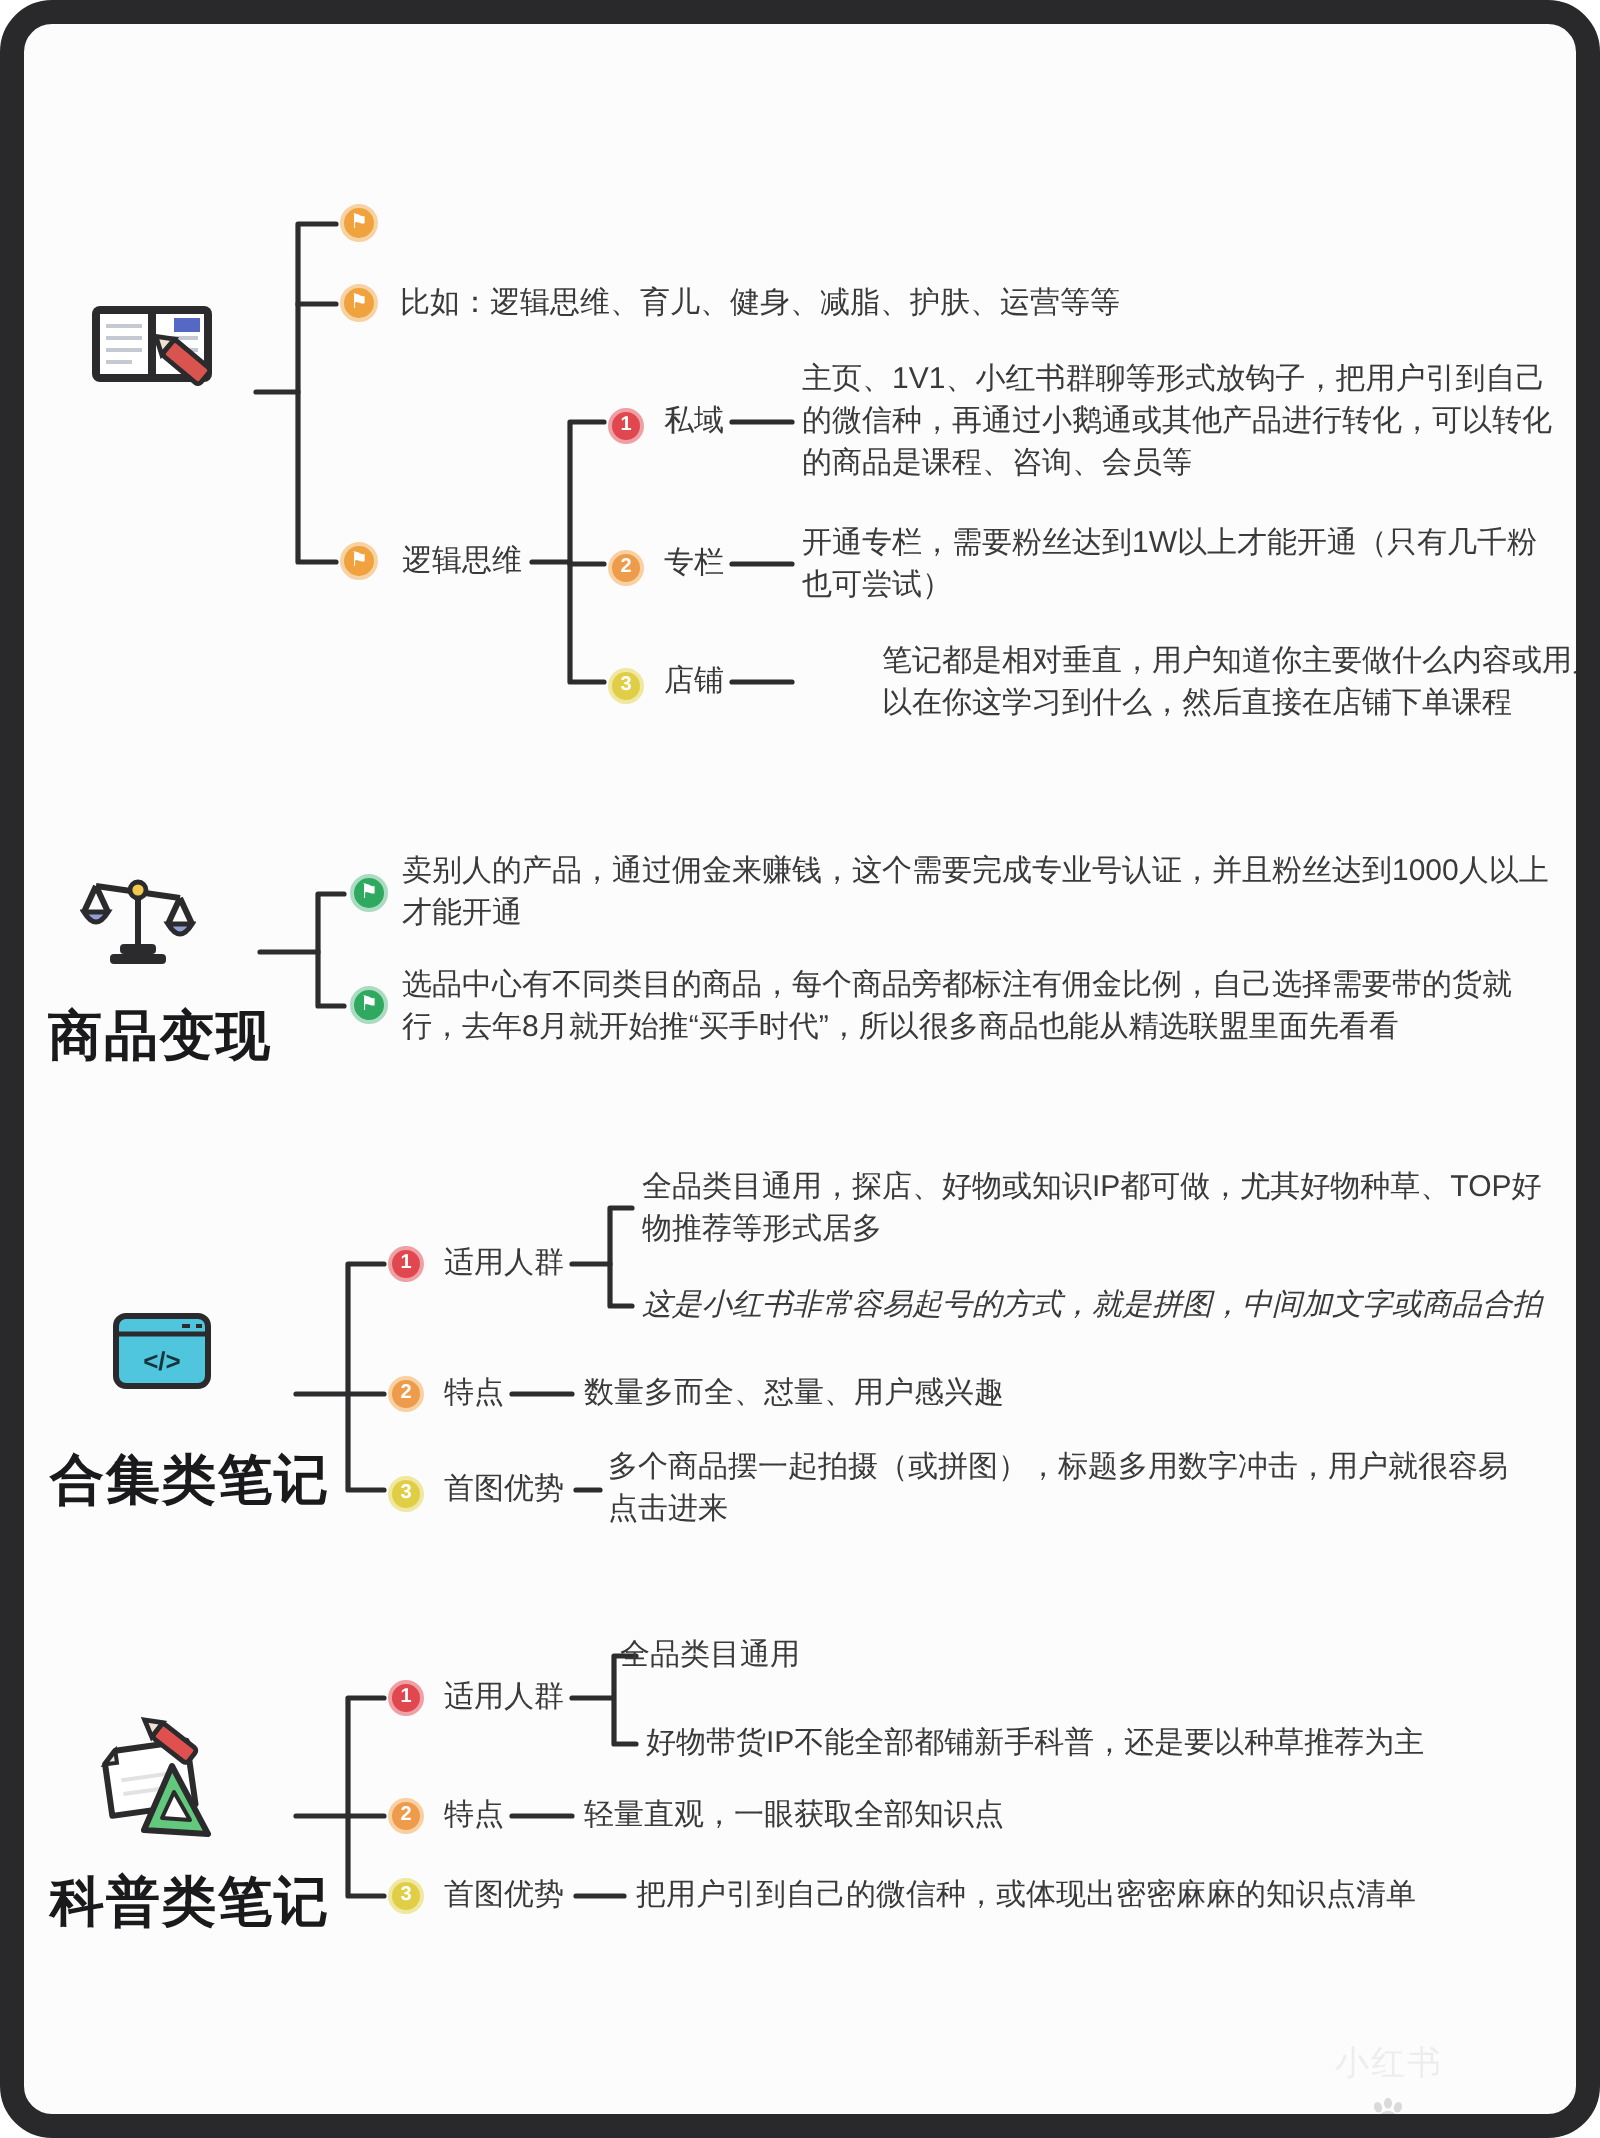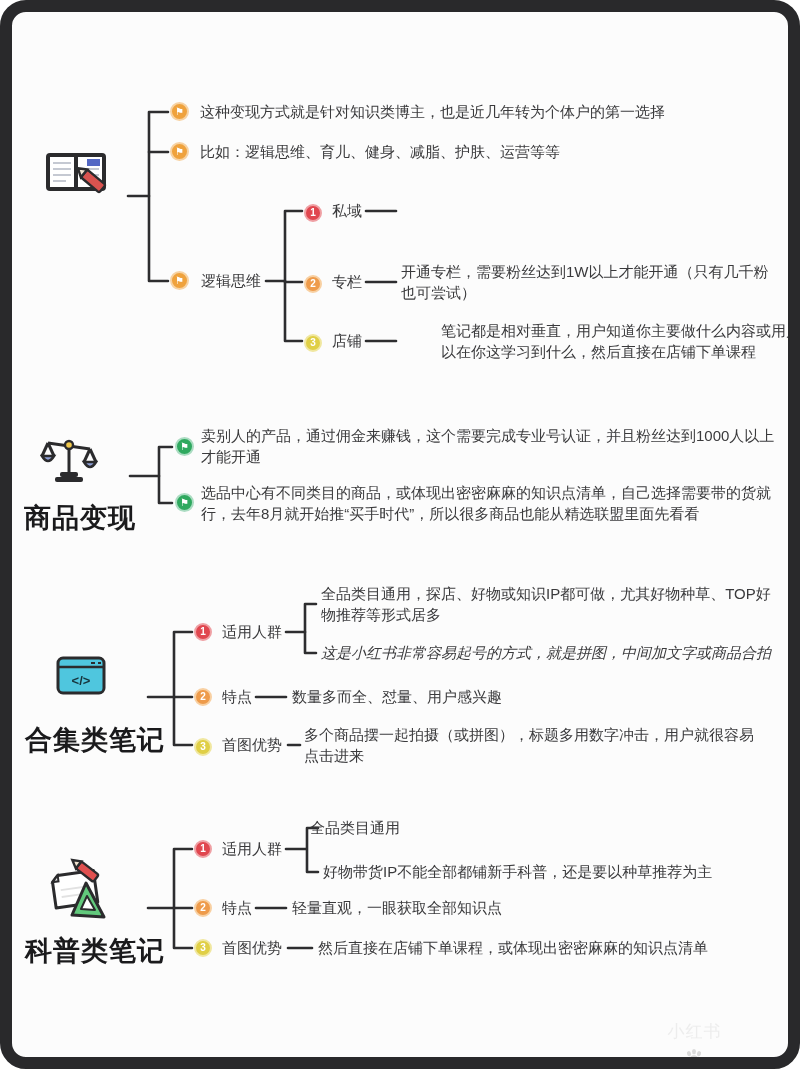--- a/index.html
+++ b/index.html
@@ -93,30 +93,30 @@
       </g>
       <rect x="43" y="11" width="13" height="7" fill="#5468c4"></rect>
       <g transform="rotate(40 44 30)">
         <rect x="38" y="24" width="24" height="10" rx="2" fill="#d9534f" stroke="#2b2b2d" stroke-width="2.4"></rect>
         <path d="M38 24 L30 29 L38 34 Z" fill="#f0e2cf" stroke="#2b2b2d" stroke-width="2.4"></path>
       </g>
     </svg>
   </div>
 
   <div class="abs flag orange" style="left:158px;top:90px;">⚑</div>
-  <div class="abs txt nowrap" style="left:188px;top:89px;">这种变现方式就是针对知识类博主，也是近几年转为个体户的第一选择</div>
 
   <div class="abs flag orange" style="left:158px;top:130px;">⚑</div>
   <div class="abs txt nowrap" style="left:188px;top:129px;">比如：逻辑思维、育儿、健身、减脂、护肤、运营等等</div>
 
   <div class="abs flag orange" style="left:158px;top:259px;">⚑</div>
   <div class="abs txt nowrap" style="left:189px;top:258px;">逻辑思维</div>
 
   <div class="abs badge red" style="left:292px;top:192px;">1</div>
   <div class="abs txt nowrap" style="left:320px;top:188px;">私域</div>
+  <div class="abs txt" style="left:389px;top:167px;width:378px;">主页、1V1、小红书群聊等形式放钩子，把用户引到自己的微信种，再通过小鹅通或其他产品进行转化，可以转化的商品是课程、咨询、会员等</div>
 
   <div class="abs badge orange" style="left:292px;top:263px;">2</div>
   <div class="abs txt nowrap" style="left:320px;top:259px;">专栏</div>
   <div class="abs txt" style="left:389px;top:249px;width:378px;">开通专栏，需要粉丝达到1W以上才能开通（只有几千粉也可尝试）</div>
 
   <div class="abs badge yellow" style="left:292px;top:322px;">3</div>
   <div class="abs txt nowrap" style="left:320px;top:318px;">店铺</div>
   <div class="abs txt" style="left:389px;top:308px;width:378px;margin-left:40px;">笔记都是相对垂直，用户知道你主要做什么内容或用户可以在你这学习到什么，然后直接在店铺下单课程</div>
 
   <div class="abs" style="left:28px;top:418px;">
@@ -135,21 +135,21 @@
       <rect x="20" y="42" width="18" height="5" rx="2" fill="#2b2b2d"></rect>
       <rect x="15" y="47" width="28" height="5" rx="2" fill="#2b2b2d"></rect>
     </svg>
   </div>
   <div class="abs title" style="left:0px;top:488px;width:136px;">商品变现</div>
 
   <div class="abs flag green" style="left:163px;top:425px;">⚑</div>
   <div class="abs txt" style="left:189px;top:413px;width:584px;">卖别人的产品，通过佣金来赚钱，这个需要完成专业号认证，并且粉丝达到1000人以上才能开通</div>
 
   <div class="abs flag green" style="left:163px;top:481px;">⚑</div>
-  <div class="abs txt" style="left:189px;top:470px;width:584px;">选品中心有不同类目的商品，或体现出密密麻麻的知识点清单，自己选择需要带的货就行，去年8月就开始推“买手时代”，所以很多商品也能从精选联盟里面先看看</div>
+  <div class="abs txt" style="left:189px;top:470px;width:584px;">选品中心有不同类目的商品，每个商品旁都标注有佣金比例，自己选择需要带的货就行，去年8月就开始推“买手时代”，所以很多商品也能从精选联盟里面先看看</div>
 
   <div class="abs" style="left:44px;top:644px;">
     <svg width="50" height="40" viewBox="0 0 50 40">
       <rect x="2" y="2" width="46" height="35" rx="5" fill="#4fc6de" stroke="#2b2b2d" stroke-width="3"></rect>
       <line x1="2" y1="11" x2="48" y2="11" stroke="#2b2b2d" stroke-width="2.4"></line>
       <line x1="35" y1="7" x2="39" y2="7" stroke="#2b2b2d" stroke-width="2"></line>
       <line x1="42" y1="7" x2="45" y2="7" stroke="#2b2b2d" stroke-width="2"></line>
       <text x="25" y="29" text-anchor="middle" font-size="13" font-weight="bold" fill="#17343c">&lt;/&gt;</text>
     </svg>
   </div>
@@ -159,21 +159,21 @@
   <div class="abs txt nowrap" style="left:210px;top:609px;">适用人群</div>
   <div class="abs txt" style="left:309px;top:571px;width:456px;">全品类目通用，探店、好物或知识IP都可做，尤其好物种草、TOP好物推荐等形式居多</div>
   <div class="abs txt nowrap" style="left:309px;top:630px;font-style:italic;">这是小红书非常容易起号的方式，就是拼图，中间加文字或商品合拍</div>
 
   <div class="abs badge orange" style="left:182px;top:676px;">2</div>
   <div class="abs txt nowrap" style="left:210px;top:674px;">特点</div>
   <div class="abs txt nowrap" style="left:280px;top:674px;">数量多而全、怼量、用户感兴趣</div>
 
   <div class="abs badge yellow" style="left:182px;top:726px;">3</div>
   <div class="abs txt nowrap" style="left:210px;top:722px;">首图优势</div>
-  <div class="abs txt" style="left:292px;top:712px;width:458px;">多个商品摆一起拍摄（或拼图），标题多用数字冲击，用户就很容易点击进来</div>
+  <div class="abs txt" style="left:292px;top:712px;width:458px;font-family:Liberation Mono, monospace;">多个商品摆一起拍摄（或拼图），标题多用数字冲击，用户就很容易点击进来</div>
 
   <div class="abs" style="left:34px;top:843px;">
     <svg width="64" height="66" viewBox="0 0 64 66">
       <g transform="rotate(-8 30 36)">
         <path d="M14 18 L50 18 L50 50 L8 50 L8 24 Z" fill="#ffffff" stroke="#2b2b2d" stroke-width="3" stroke-linejoin="round"></path>
         <path d="M14 18 L14 24 L8 24 Z" fill="#e8e8e8" stroke="#2b2b2d" stroke-width="2"></path>
         <line x1="15" y1="33" x2="43" y2="33" stroke="#e2e2e2" stroke-width="2"></line>
         <line x1="15" y1="40" x2="36" y2="40" stroke="#e2e2e2" stroke-width="2"></line>
       </g>
       <g transform="rotate(38 38 16)">
@@ -190,21 +190,21 @@
   <div class="abs txt nowrap" style="left:210px;top:826px;">适用人群</div>
   <div class="abs txt nowrap" style="left:298px;top:805px;">全品类目通用</div>
   <div class="abs txt nowrap" style="left:311px;top:849px;">好物带货IP不能全部都铺新手科普，还是要以种草推荐为主</div>
 
   <div class="abs badge orange" style="left:182px;top:887px;">2</div>
   <div class="abs txt nowrap" style="left:210px;top:885px;">特点</div>
   <div class="abs txt nowrap" style="left:280px;top:885px;">轻量直观，一眼获取全部知识点</div>
 
   <div class="abs badge yellow" style="left:182px;top:927px;">3</div>
   <div class="abs txt nowrap" style="left:210px;top:925px;">首图优势</div>
-  <div class="abs txt nowrap" style="left:306px;top:925px;">然后直接在店铺下单课程，或体现出密密麻麻的知识点清单</div>
+  <div class="abs txt nowrap" style="left:306px;top:925px;">把用户引到自己的微信种，或体现出密密麻麻的知识点清单</div>
 
   <div class="abs watermark" style="right:46px;top:1008px;flex-direction:column;">
     <span class="wm-prefix">小红书</span>
     <span style="display:inline-flex;">
       <svg width="20" height="20" viewBox="0 0 24 24" fill="#dadada">
         <ellipse cx="6" cy="8" rx="2.4" ry="3.2" transform="rotate(-18 6 8)"></ellipse>
         <ellipse cx="12" cy="5.5" rx="2.4" ry="3.2"></ellipse>
         <ellipse cx="18" cy="8" rx="2.4" ry="3.2" transform="rotate(18 18 8)"></ellipse>
         <path d="M12 10 C8 10 5 14 6 17.5 C7 21 10 21 12 20 C14 21 17 21 18 17.5 C19 14 16 10 12 10 Z"></path>
       </svg>

